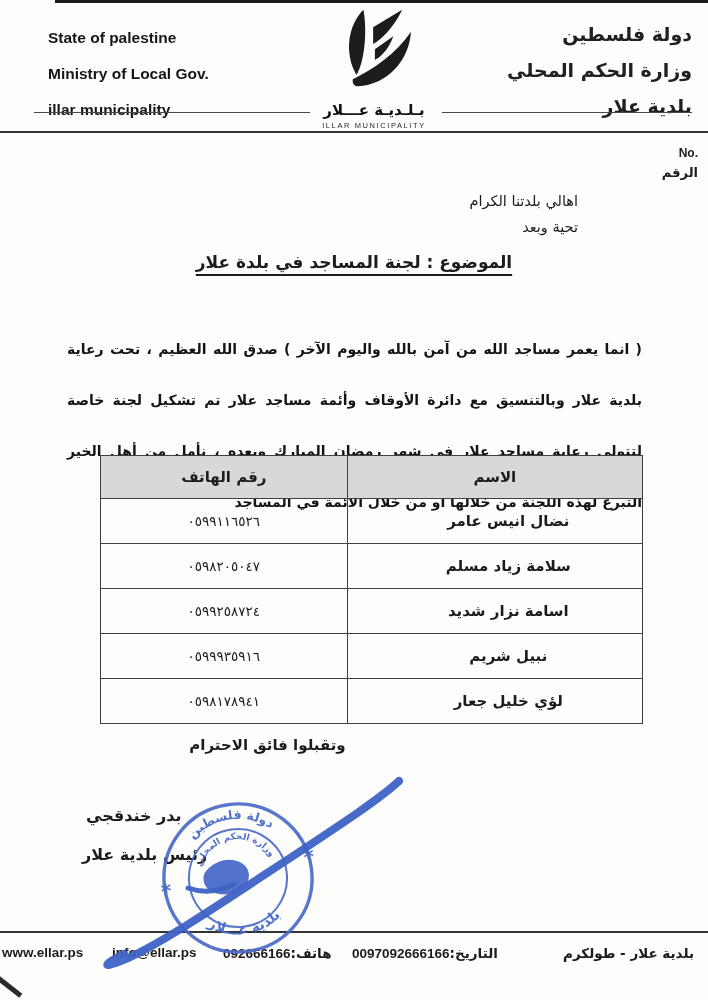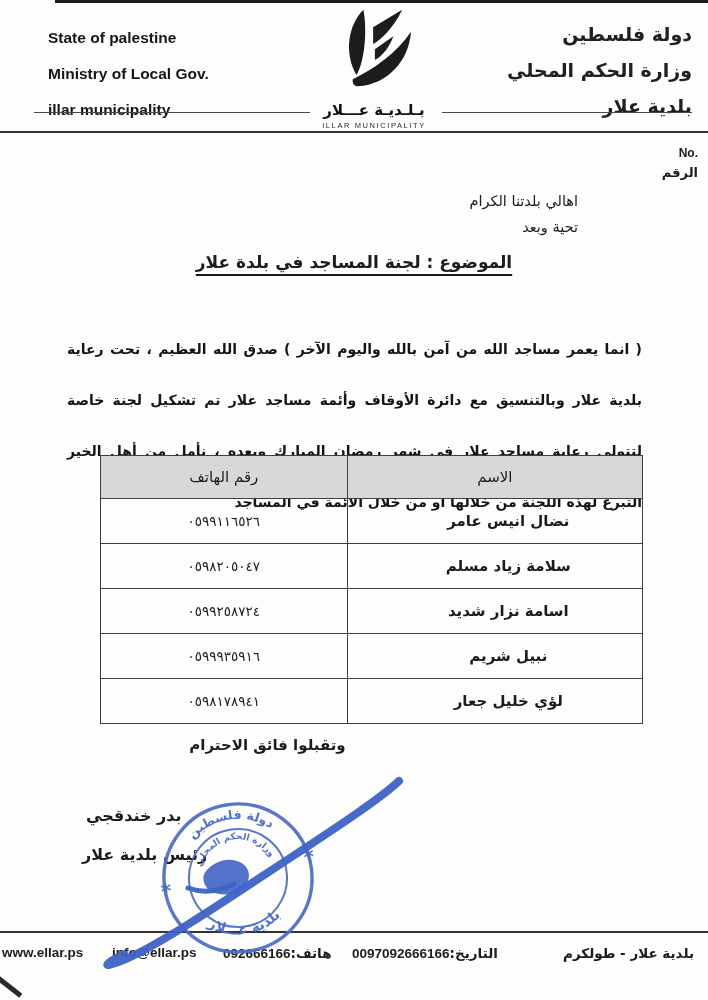--- a/index.html
+++ b/index.html
@@ -38,21 +38,21 @@
            font-size:17px;font-weight:bold;}
   .subject span{text-decoration:underline;text-decoration-thickness:1.6px;
                 text-underline-offset:6px;}
   .bodytext{left:67px;top:310px;width:575px;direction:rtl;text-align:justify;
             font-size:14px;font-weight:bold;line-height:51px;color:#141414;}
 
   
   .roster{left:100px;top:455px;width:543px;border-collapse:collapse;direction:rtl;
           table-layout:fixed;}
   .roster th,.roster td{border:1px solid #3f3f3f;}
-  .roster th{background:#d8d8d8;height:40px;font-size:15px;font-weight:normal;
+  .roster th{background:#d8d8d8;height:40px;font-size:15px;font-weight:bold;
              text-align:center;vertical-align:middle;}
   .roster td{height:42px;vertical-align:middle;}
   .roster td.name{text-align:center;padding-left:28px;font-size:15px;font-weight:bold;}
   .roster td.phone{text-align:center;font-size:13.5px;letter-spacing:2.5px;}
   .col-name{width:54.5%;}
   .col-phone{width:45.5%;}
 
   
   .closing{left:100px;top:736px;width:335px;text-align:center;direction:rtl;
            font-size:15px;font-weight:bold;}

